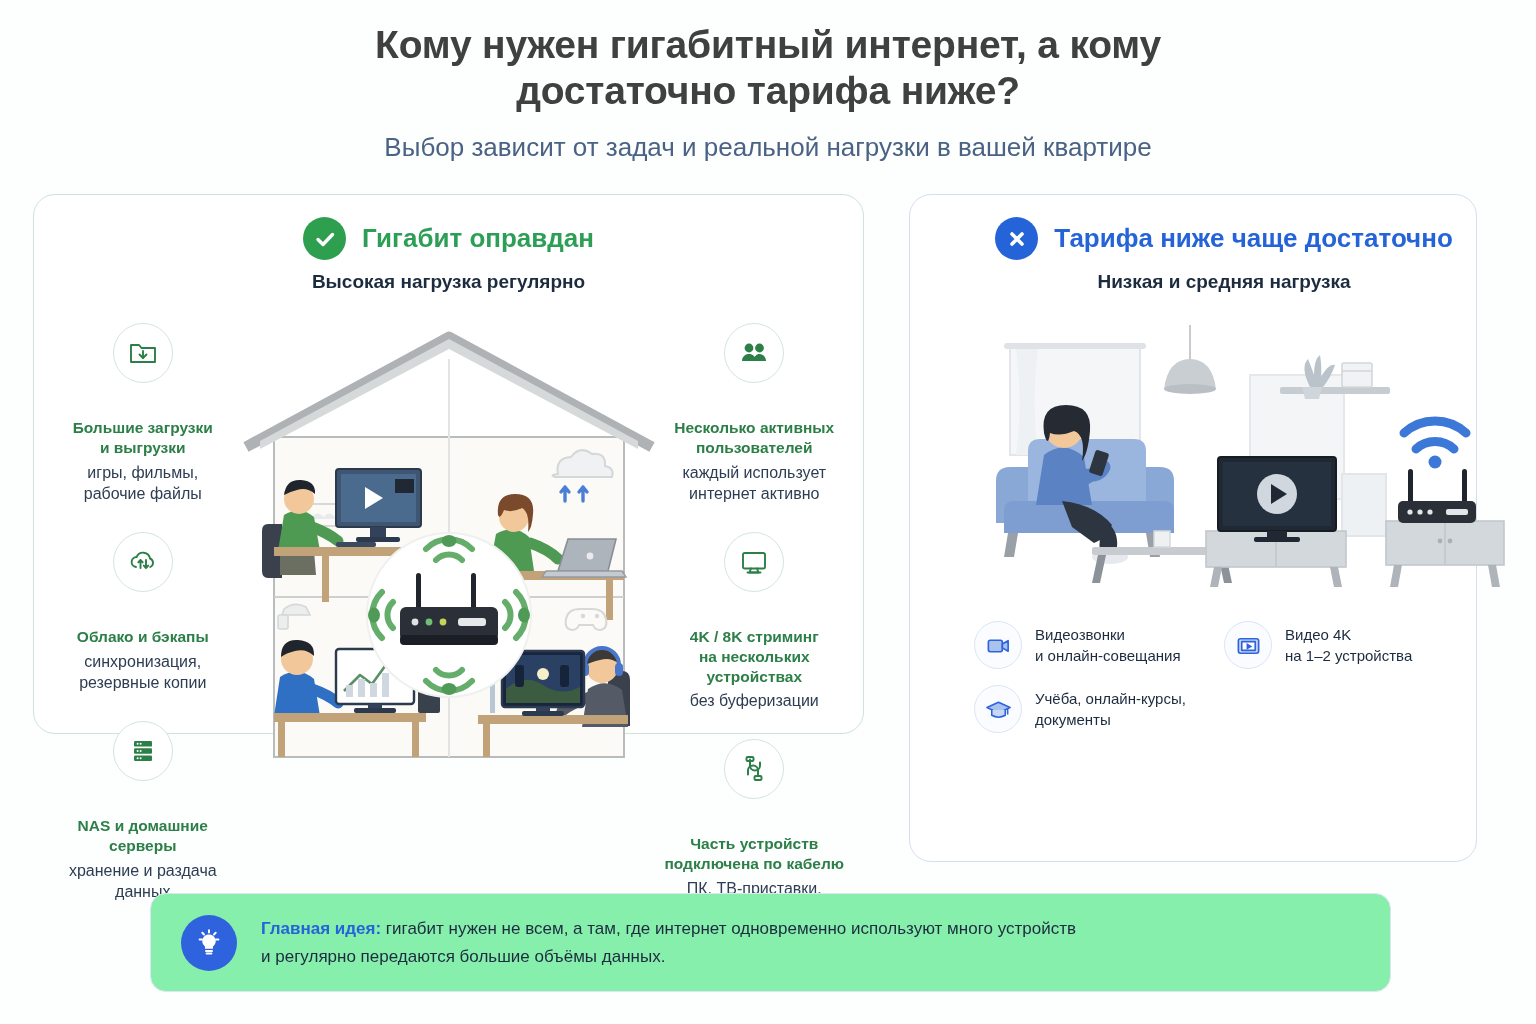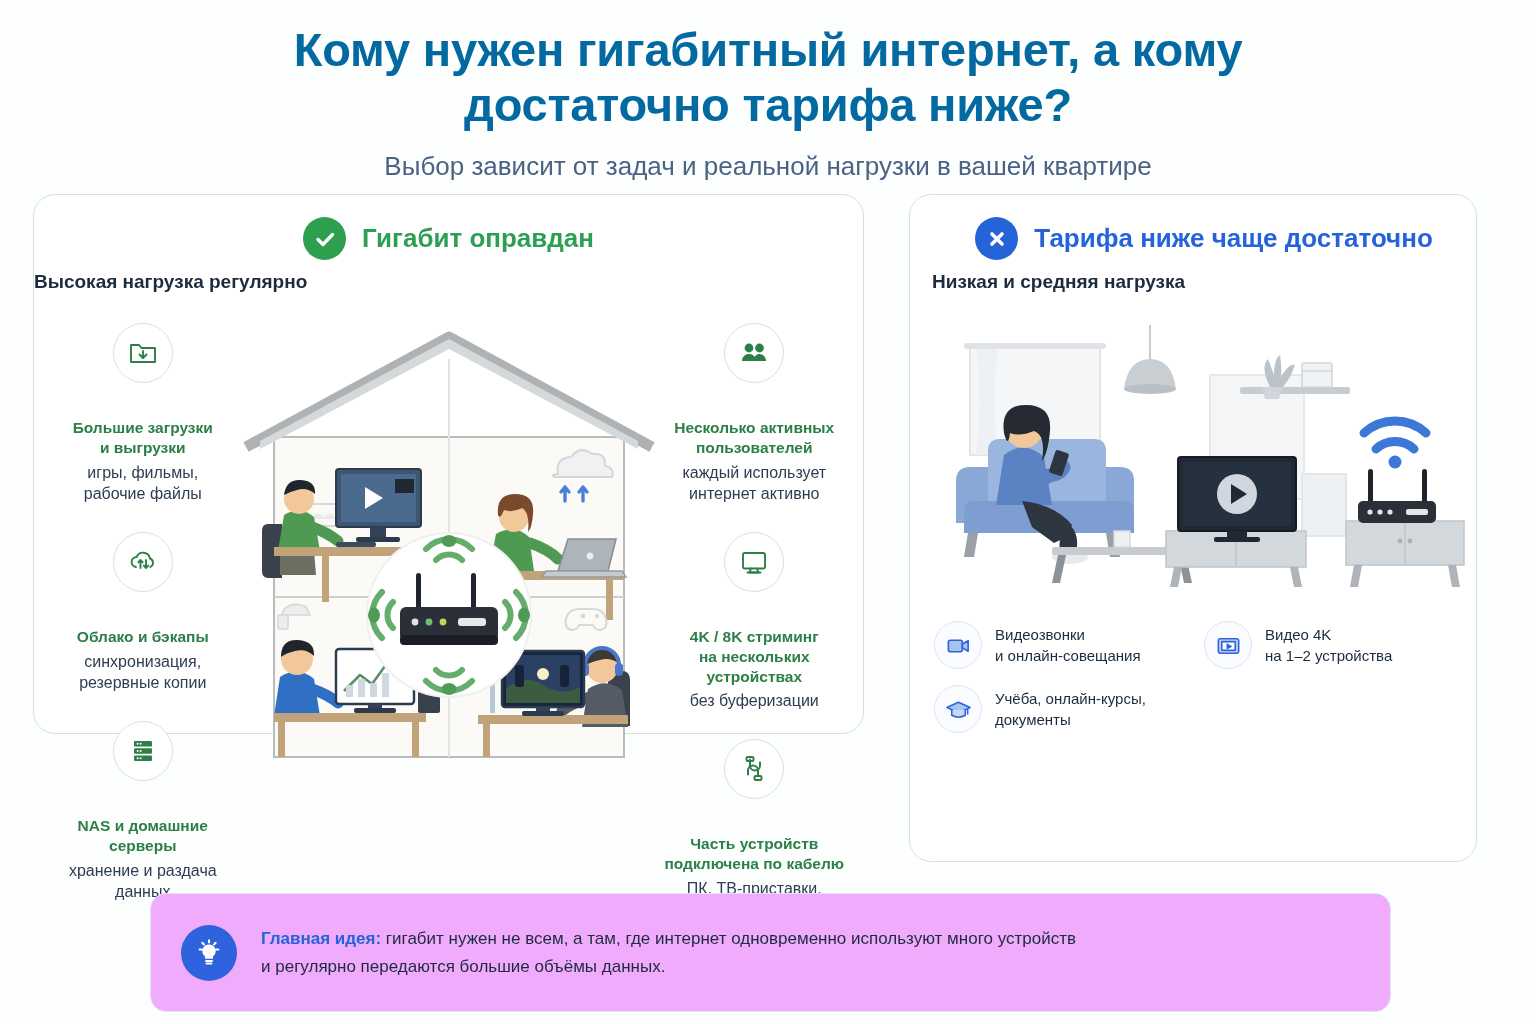--- a/index.html
+++ b/index.html
@@ -7,47 +7,47 @@
     width: 1536px; height: 1024px;
     background: #ffffff;
     font-family: "Liberation Sans", "DejaVu Sans", sans-serif;
     overflow: hidden;
   }
   .page { position: relative; width: 1536px; height: 1024px; background: #fdfefe; }
 
   
   .header { padding-top: 22px; text-align: center; }
   .title {
-    font-size: 47px; font-weight: bold; color: #0369a1;
+    font-size: 39px; font-weight: bold; color: #404040;
     line-height: 1.18; letter-spacing: -0.2px;
   }
   .subtitle {
     margin-top: 18px; font-size: 26px; color: #4a6283; font-weight: 400;
   }
 
   
   .panels {
     position: absolute; top: 194px; left: 33px; right: 33px;
     display: flex; gap: 45px;
   }
   .panel {
     background: #ffffff; border-radius: 22px; position: relative;
   }
   .panel-green { width: 831px; height: 540px; border: 1.4px solid #cfe3d6; }
-  .panel-blue  { width: 568px; height: 668px; border: 1.4px solid #d3deef; }
+  .panel-blue  { width: 568px; height: 668px; border: 1.4px solid #d3deef; padding-left: 40px; }
 
   .panel-head { display: flex; align-items: center; justify-content: center; gap: 16px; padding-top: 22px; }
   .badge { width: 43px; height: 43px; border-radius: 50%; display: flex; align-items: center; justify-content: center; flex: none; }
   .badge-ok { background: #2e9e4f; }
   .badge-no { background: #2563d9; }
   .badge svg { display: block; }
   .panel-title { font-size: 26px; font-weight: bold; }
   .panel-green .panel-title { color: #2d9e55; }
   .panel-blue .panel-title { color: #2563d9; }
-  .panel-sub { font-size: 19px; font-weight: bold; color: #1d2b3f; margin-top: 11px; }
+  .panel-sub { text-align: center; font-size: 19px; font-weight: bold; color: #1d2b3f; margin-top: 11px; }
   .panel-blue .panel-head { padding-left: 22px; }
   .panel-blue .panel-sub { padding-left: 22px; }
 
   
   .green-body { display: flex; padding: 22px 12px 0 12px; }
   .feat-col { width: 198px; padding-top: 8px; }
   .feat { text-align: center; margin-bottom: 28px; }
   .feat:last-child { margin-bottom: 0; }
   .ficon {
     width: 60px; height: 60px; border-radius: 50%;
@@ -70,22 +70,22 @@
   .bicon {
     width: 48px; height: 48px; border-radius: 50%;
     border: 1.5px solid #dbe5f6; background: #fafcff;
     display: flex; align-items: center; justify-content: center; flex: none;
   }
   .btext { font-size: 15px; color: #1d2b3f; line-height: 1.42; }
 
   
   .footer {
     position: absolute; left: 150px; top: 893px;
-    width: 1241px; height: 119px;
-    background: #f0abfc; border: 1.4px solid #dde5f2; border-radius: 16px;
+    width: 1241px; height: 99px;
+    background: #86efac; border: 1.4px solid #dde5f2; border-radius: 16px;
     display: flex; align-items: center; padding: 0 30px;
   }
   .bulb { width: 56px; height: 56px; border-radius: 50%; background: #2f62dd;
           display: flex; align-items: center; justify-content: center; flex: none; }
   .ftext { margin-left: 24px; font-size: 17px; color: #1d2b3f; line-height: 1.62; }
   .ftext b { color: #2563d9; }
 </style>
 </head>
 <body>
 

